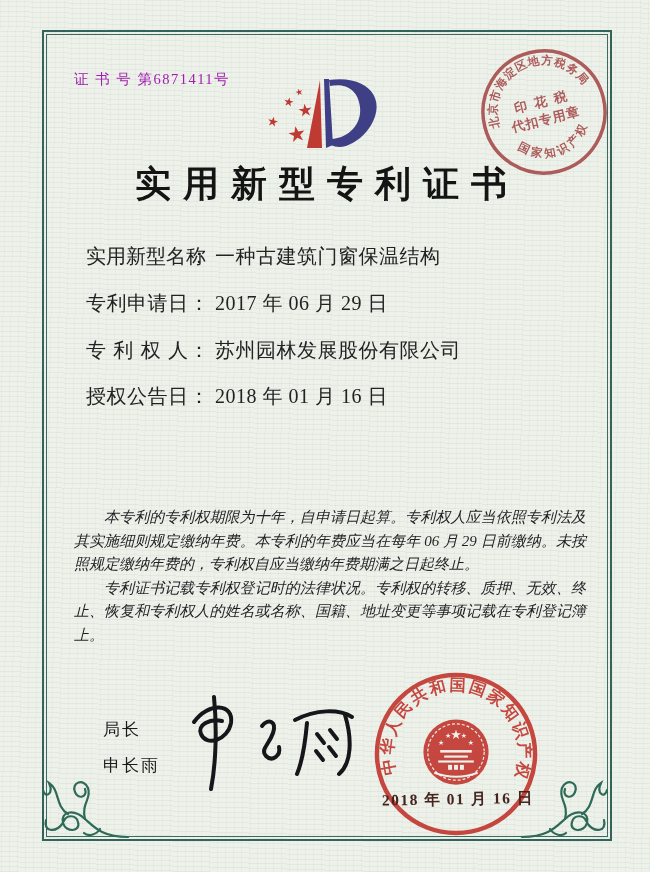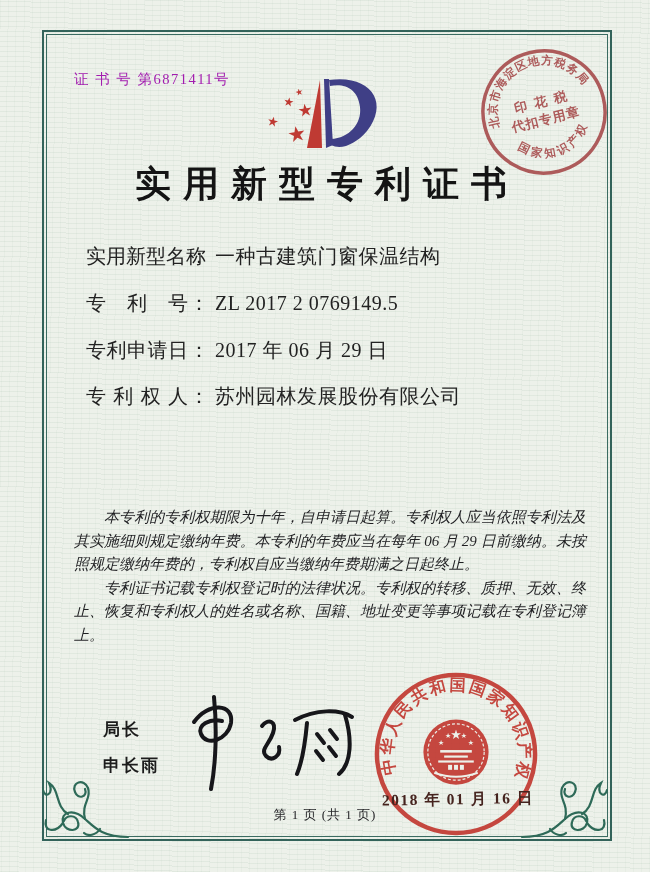--- a/index.html
+++ b/index.html
@@ -18,21 +18,21 @@
          letter-spacing:12px;padding-left:4px;color:#141414;}
   .fields{position:absolute;left:86px;top:243px;width:480px;font-size:20px;color:#222;}
   .frow{height:46.8px;white-space:nowrap;}
   .flabel{display:inline-block;width:102px;text-align:justify;text-align-last:justify;}
   .fcolon{display:inline-block;margin:0 6px 0 1px;}
   .fvalue{letter-spacing:0.5px;}
   .paras{position:absolute;left:74px;top:506px;width:512px;font-size:15px;line-height:23.6px;
          color:#1f1f22;font-style:italic;}
   .paras p{margin:0;text-indent:2em;text-align:justify;}
   .signer{position:absolute;left:103px;top:718px;font-family:"Liberation Sans","DejaVu Sans",sans-serif;
-          font-weight:bold;color:#1c1c1c;font-size:17px;}
+          font-weight:normal;color:#1c1c1c;font-size:17px;}
   .signer div{margin-bottom:13px;letter-spacing:2px;}
   .sig-svg{position:absolute;left:168px;top:690px;}
   .seal-svg{position:absolute;left:371px;top:669px;opacity:0.93;}
   .seal-date{position:absolute;left:382px;top:789px;width:175px;font-size:15.5px;font-weight:bold;
              color:#45231e;letter-spacing:1.5px;transform:rotate(-1deg);white-space:nowrap;}
   .tax-stamp{position:absolute;left:476px;top:44px;transform:rotate(-14deg);opacity:0.92;}
   .logo-svg{position:absolute;left:250px;top:74px;}
   .footer{position:absolute;left:0;right:0;top:806px;text-align:center;font-size:13px;color:#27272a;
           letter-spacing:1px;}
   .flourish{position:absolute;top:763px;width:92px;height:80px;}
@@ -78,27 +78,27 @@
     <text x="68" y="80" text-anchor="middle" font-size="13" fill="#a84f4f" font-weight="bold" letter-spacing="1">代扣专用章</text>
   </svg>
 
   <div class="title">实用新型专利证书</div>
 
   <div class="fields">
     <div class="frow">
       <span class="flabel">实用新型名称</span><span class="fcolon">：</span><span class="fvalue">一种古建筑门窗保温结构</span>
     </div>
     <div class="frow">
-      <span class="flabel">专利号</span><span class="fcolon">：</span><span class="fvalue">ZL 2017 2 0769149.5</span>
-    </div>
-    <div class="frow">
       <span class="flabel">专利申请日</span><span class="fcolon">：</span><span class="fvalue">2017 年 06 月 29 日</span>
     </div>
     <div class="frow">
       <span class="flabel">专利权人</span><span class="fcolon">：</span><span class="fvalue">苏州园林发展股份有限公司</span>
+    </div>
+    <div class="frow">
+      <span class="flabel">授权公告日</span><span class="fcolon">：</span><span class="fvalue">2018 年 01 月 16 日</span>
     </div>
   </div>
 
   <div class="paras">
     <p>本专利的专利权期限为十年，自申请日起算。专利权人应当依照专利法及其实施细则规定缴纳年费。本专利的年费应当在每年 06 月 29 日前缴纳。未按照规定缴纳年费的，专利权自应当缴纳年费期满之日起终止。</p>
     <p>专利证书记载专利权登记时的法律状况。专利权的转移、质押、无效、终止、恢复和专利权人的姓名或名称、国籍、地址变更等事项记载在专利登记簿上。</p>
   </div>
 
   <div class="signer">
     <div>局长</div>
@@ -158,14 +158,13 @@
   <svg class="flourish fl-right" viewBox="0 0 92 80">
     <g stroke="#2e6a58" stroke-width="2.2" fill="none" stroke-linecap="round">
       <path d="M90 74 C64 74 56 64 47 56 C35 45 22 49 25 60 C28 70 43 69 40 59 C38 51 28 52 26 58"></path>
       <path d="M47 56 C43 40 54 36 50 25 C46 15 33 19 37 29 C40 37 50 34 47 26"></path>
       <path d="M30 51 C17 43 22 27 11 20 C16 31 7 36 5 27"></path>
       <path d="M25 60 C17 71 5 68 8 57"></path>
       <path d="M62 66 C58 72 50 74 46 70"></path>
     </g>
   </svg>
 
-  <div class="footer">第 1 页 (共 1 页)</div>
 </div>
 
 </body></html>

